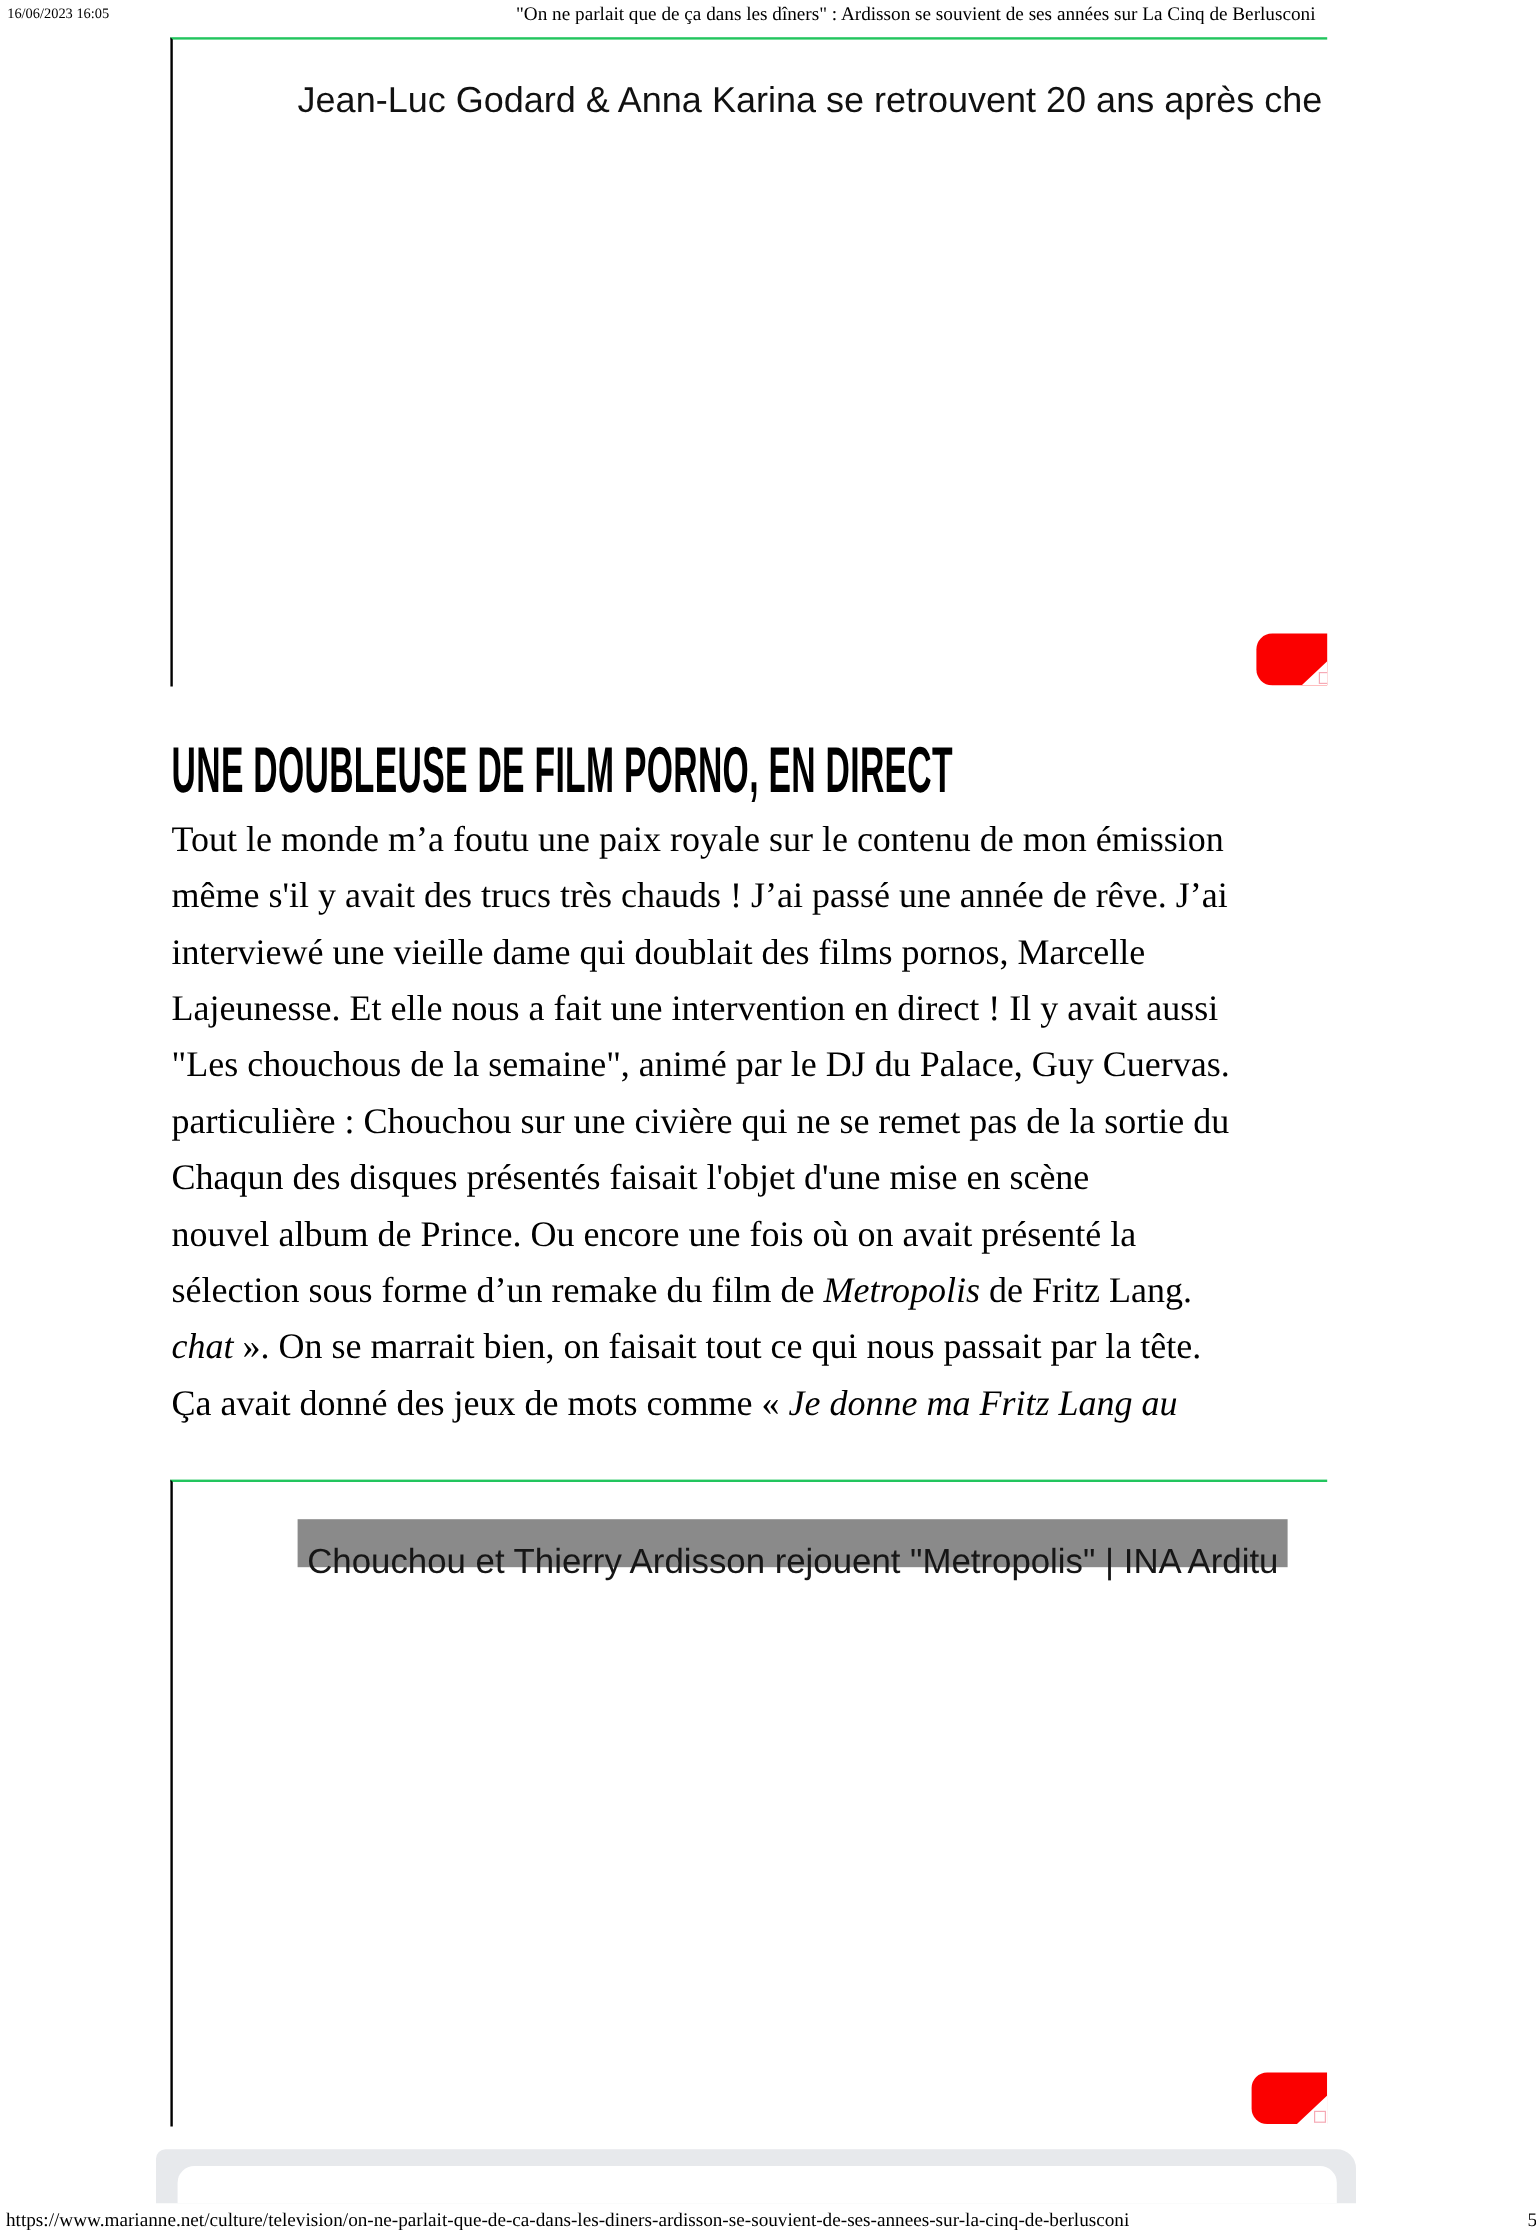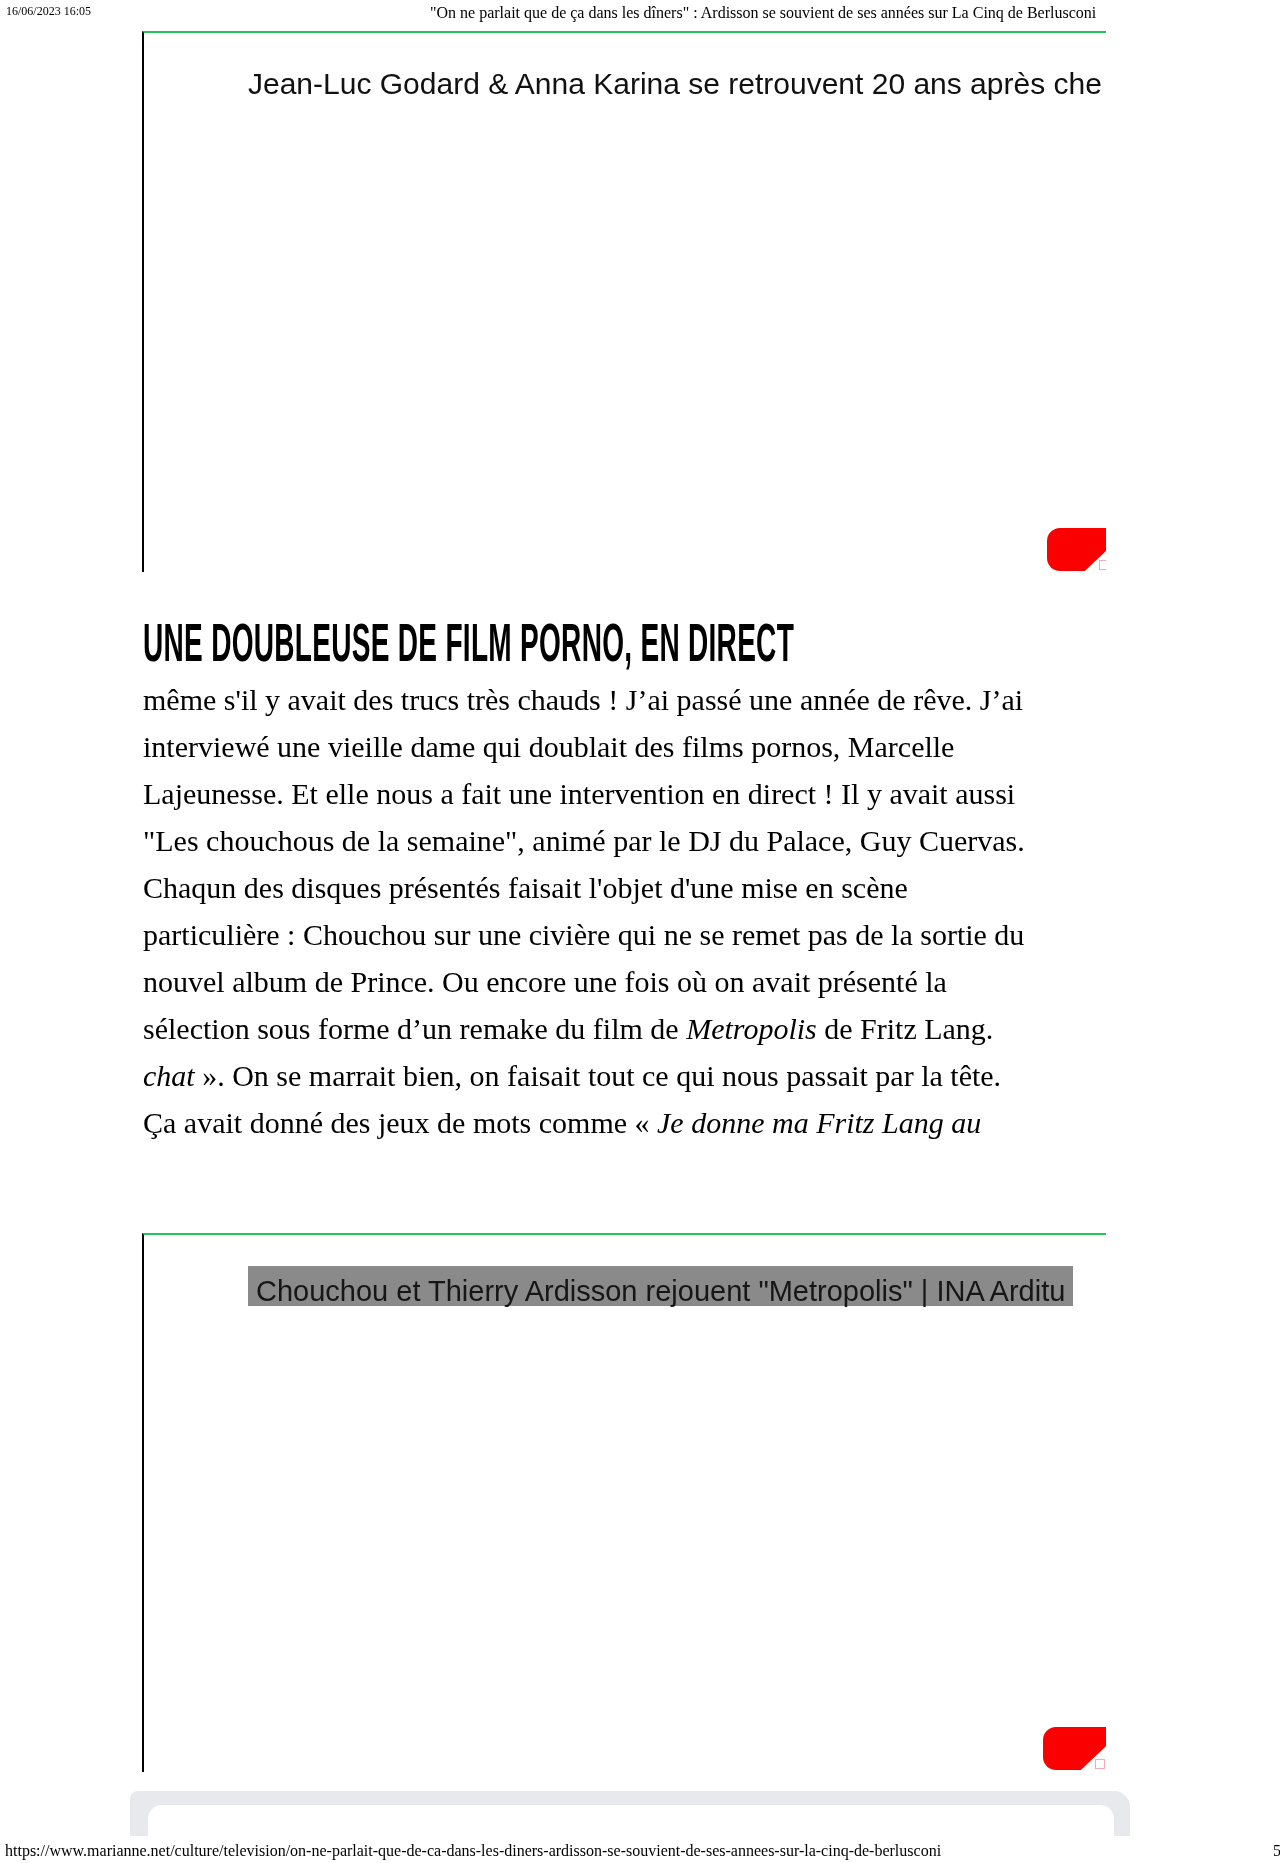--- a/index.html
+++ b/index.html
@@ -25,21 +25,21 @@
   }
   .video-box.v1{top:31px;height:541px;}
   .video-box.v2{top:1233px;height:539px;}
   .vid-title{
     position:absolute;left:104px;white-space:nowrap;
     font-family:"Liberation Sans",sans-serif;color:#111;
   }
   .v1 .vid-title{top:33px;font-size:30px;line-height:36px;}
   .v2 .vid-title{
     top:31px;font-size:29px;line-height:40px;height:40px;
-    background:var(--highlight-gray);padding:5px 8px;color:#161616;
+    background:var(--highlight-gray);padding:16px 8px;color:#161616;
   }
   .yt-logo{
     position:absolute;width:63px;height:43px;background:var(--logo-red);
     border-radius:13px 0 0 13px;overflow:hidden;
   }
   .v1 .yt-logo{left:903px;top:495px;}
   .v2 .yt-logo{left:899px;top:492px;}
   .yt-logo .wedge{position:absolute;inset:0;background:#fff;
     clip-path:polygon(100% 45%,100% 100%,60% 100%);}
   .yt-logo .corner{position:absolute;right:1px;bottom:1px;width:10px;height:10px;
@@ -73,26 +73,27 @@
 <div class="video-box v1">
   <div class="vid-title">Jean-Luc Godard &amp; Anna Karina se retrouvent 20 ans après che</div>
   <div class="yt-logo">
     <div class="wedge"></div>
     <div class="corner"></div>
   </div>
 </div>
 
 <div class="section-heading">UNE DOUBLEUSE DE FILM PORNO, EN DIRECT</div>
 <div class="paragraph">
+    <div class="pline"><span>Tout le monde m’a foutu une paix royale sur le contenu de mon émission</span></div>
     <div class="pline"><span>même s'il y avait des trucs très chauds ! J’ai passé une année de rêve. J’ai</span></div>
     <div class="pline"><span>interviewé une vieille dame qui doublait des films pornos, Marcelle</span></div>
     <div class="pline"><span>Lajeunesse. Et elle nous a fait une intervention en direct ! Il y avait aussi</span></div>
     <div class="pline"><span>"Les chouchous de la semaine", animé par le DJ du Palace, Guy Cuervas.</span></div>
+    <div class="pline"><span>particulière : Chouchou sur une civière qui ne se remet pas de la sortie du</span></div>
     <div class="pline"><span>Chaqun des disques présentés faisait l'objet d'une mise en scène</span></div>
-    <div class="pline"><span>particulière : Chouchou sur une civière qui ne se remet pas de la sortie du</span></div>
     <div class="pline"><span>nouvel album de Prince. Ou encore une fois où on avait présenté la</span></div>
     <div class="pline"><span>sélection sous forme d’un remake du film de </span><span class="it">Metropolis</span><span> de Fritz Lang.</span></div>
     <div class="pline"><span class="it">chat</span><span> ». On se marrait bien, on faisait tout ce qui nous passait par la tête.</span></div>
     <div class="pline"><span>Ça avait donné des jeux de mots comme « </span><span class="it">Je donne ma Fritz Lang au</span></div>
   </div>
 
 <div class="video-box v2">
   <div class="vid-title">Chouchou et Thierry Ardisson rejouent "Metropolis" | INA Arditu</div>
   <div class="yt-logo">
     <div class="wedge"></div>

